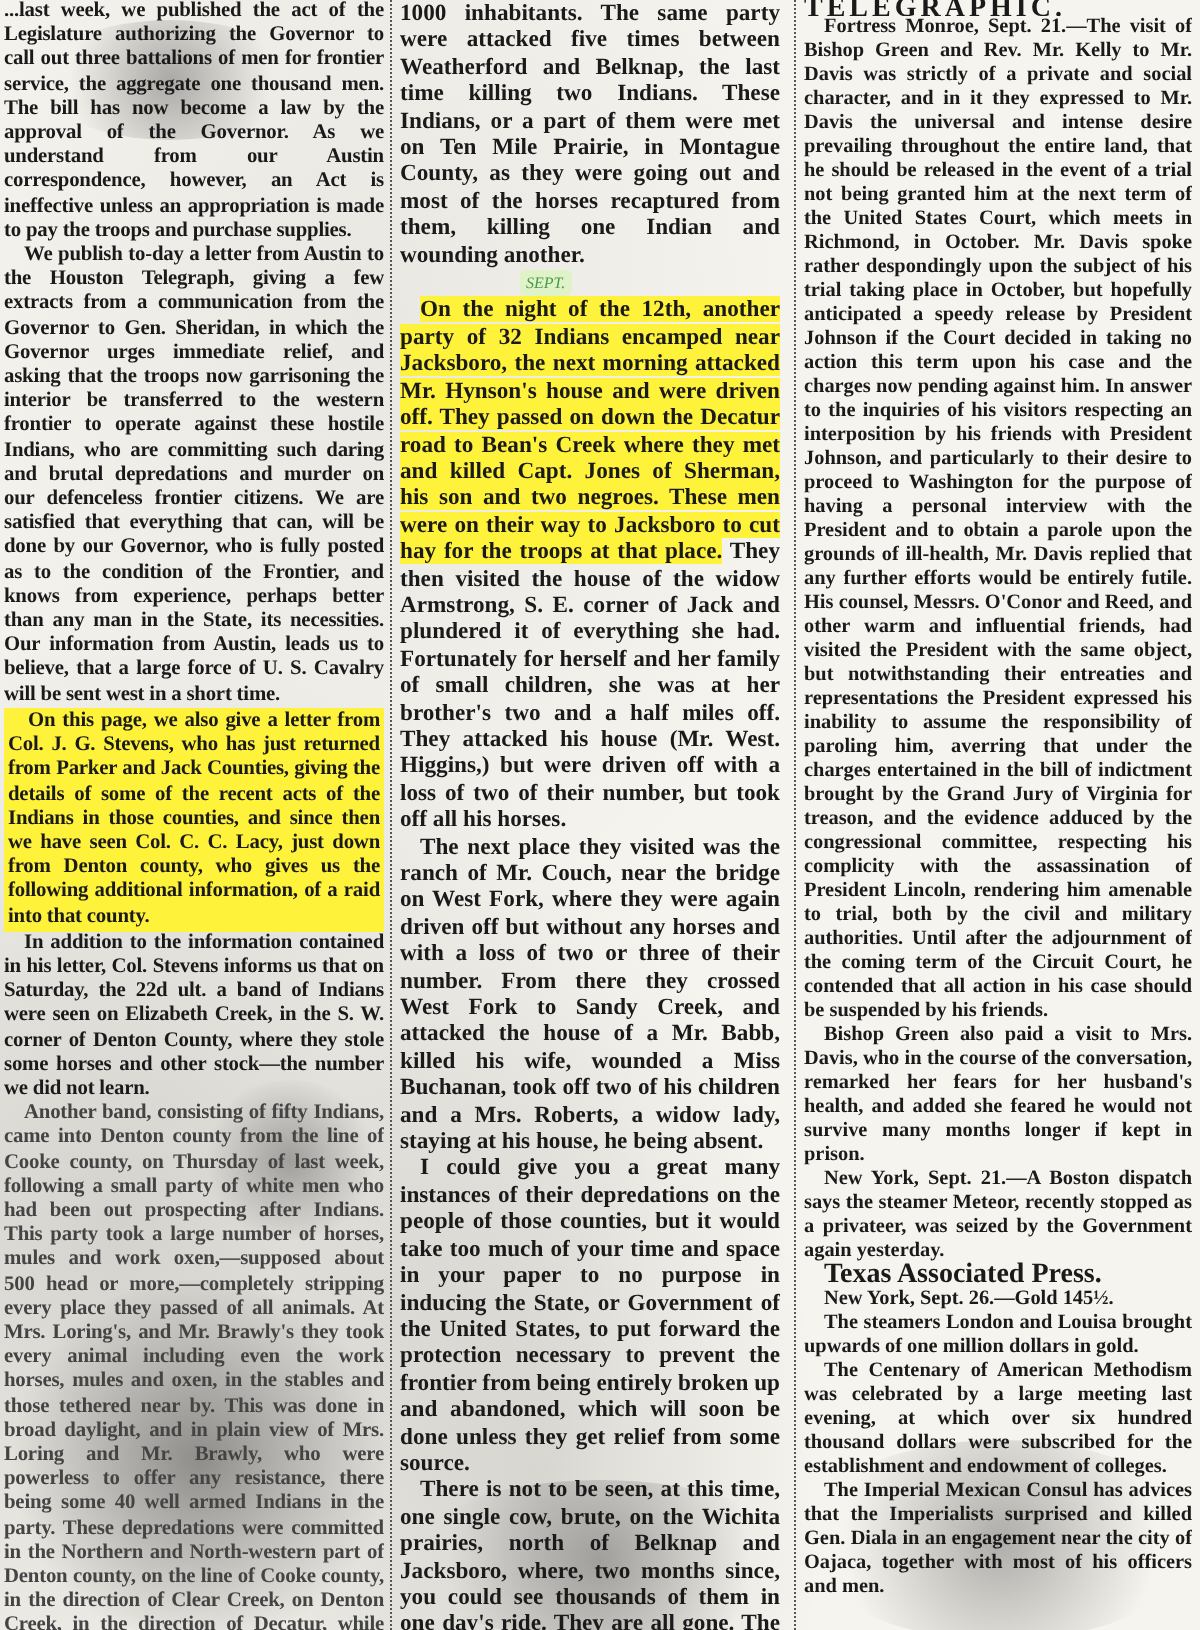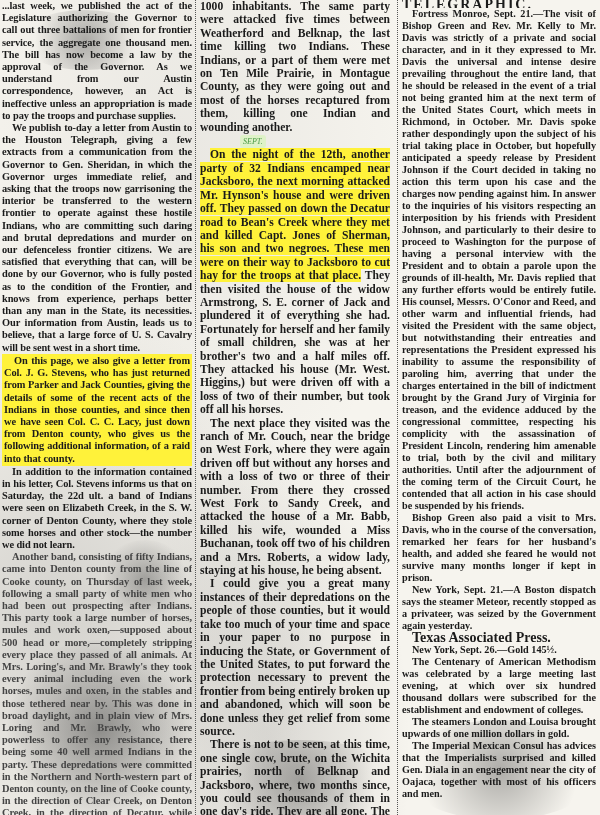--- a/index.html
+++ b/index.html
@@ -35,21 +35,21 @@
     position: absolute; top: 0; bottom: 0; width: 1px;
     border-left: 1px dotted #555;
   }
   .rule-v.r1 { left: 195px; }
   .rule-v.r2 { left: 397px; }
   .hl { background: #fff23a; box-decoration-break: clone; -webkit-box-decoration-break: clone; }
   .hl-block { background: #fff23a; margin: 0 -2px; padding: 1px 2px; font-family: Liberation Serif, serif; }
   .ul-red { text-decoration-color: #d43a2a; text-decoration-thickness: 1px; }
   .note-green {
     display: inline-block; color: #4a9a45; font-size: 8px; font-style: italic;
-    background: #dff2c8; padding: 0 3px; border-radius: 3px; margin-left: 40px;
+    background: #dff2c8; padding: 0 3px; border-radius: 3px; margin-left: 60px;
     font-weight: normal;
   }
   .small-head { font-size: 14px; text-indent: 10px; }
   .faded { color: #444; filter: blur(0.3px); }
   .smudge {
     position: absolute; border-radius: 50%;
     background: radial-gradient(circle, rgba(40,40,40,0.35), transparent 70%);
     pointer-events: none;
   }
 </style>
@@ -85,19 +85,19 @@
 
   </div>
 
   <div class="col col-right">
     <div style="text-align:left;font-size:14px;line-height:10px;overflow:hidden;height:8px;letter-spacing:2px;">TELEGRAPHIC.</div>
     <p>Fortress Monroe, Sept. 21.—The visit of Bishop Green and Rev. Mr. Kelly to Mr. Davis was strictly of a private and social character, and in it they expressed to Mr. Davis the universal and intense desire prevailing throughout the entire land, that he should be released in the event of a trial not being granted him at the next term of the United States Court, which meets in Richmond, in October. Mr. Davis spoke rather despondingly upon the subject of his trial taking place in October, but hopefully anticipated a speedy release by President Johnson if the Court decided in taking no action this term upon his case and the charges now pending against him. In answer to the inquiries of his visitors respecting an interposition by his friends with President Johnson, and particularly to their desire to proceed to Washington for the purpose of having a personal interview with the President and to obtain a parole upon the grounds of ill-health, Mr. Davis replied that any further efforts would be entirely futile. His counsel, Messrs. O'Conor and Reed, and other warm and influential friends, had visited the President with the same object, but notwithstanding their entreaties and representations the President expressed his inability to assume the responsibility of paroling him, averring that under the charges entertained in the bill of indictment brought by the Grand Jury of Virginia for treason, and the evidence adduced by the congressional committee, respecting his complicity with the assassination of President Lincoln, rendering him amenable to trial, both by the civil and military authorities. Until after the adjournment of the coming term of the Circuit Court, he contended that all action in his case should be suspended by his friends.</p>
     <p>Bishop Green also paid a visit to Mrs. Davis, who in the course of the conversation, remarked her fears for her husband's health, and added she feared he would not survive many months longer if kept in prison.</p>
     <p>New York, Sept. 21.—A Boston dispatch says the steamer Meteor, recently stopped as a privateer, was seized by the Government again yesterday.</p>
     <p class="small-head">Texas Associated Press.</p>
     <p>New York, Sept. 26.—Gold 145½.</p>
+    <p>The steamers London and Louisa brought upwards of one million dollars in gold.</p>
     <p>The Centenary of American Methodism was celebrated by a large meeting last evening, at which over six hundred thousand dollars were subscribed for the establishment and endowment of colleges.</p>
-    <p>The steamers London and Louisa brought upwards of one million dollars in gold.</p>
     <p>The Imperial Mexican Consul has advices that the Imperialists surprised and killed Gen. Diala in an engagement near the city of Oajaca, together with most of his officers and men.</p>
 
   </div>
 
 </div>
 
 </body></html>

